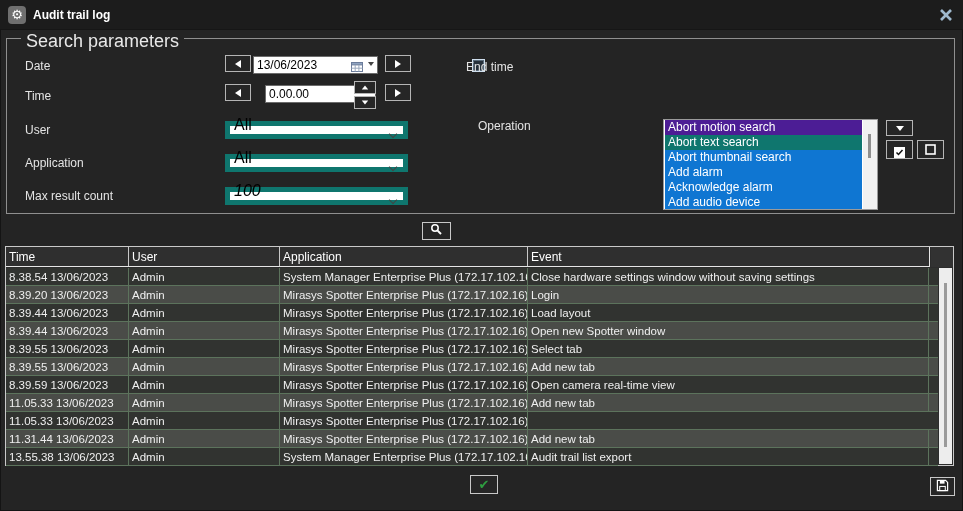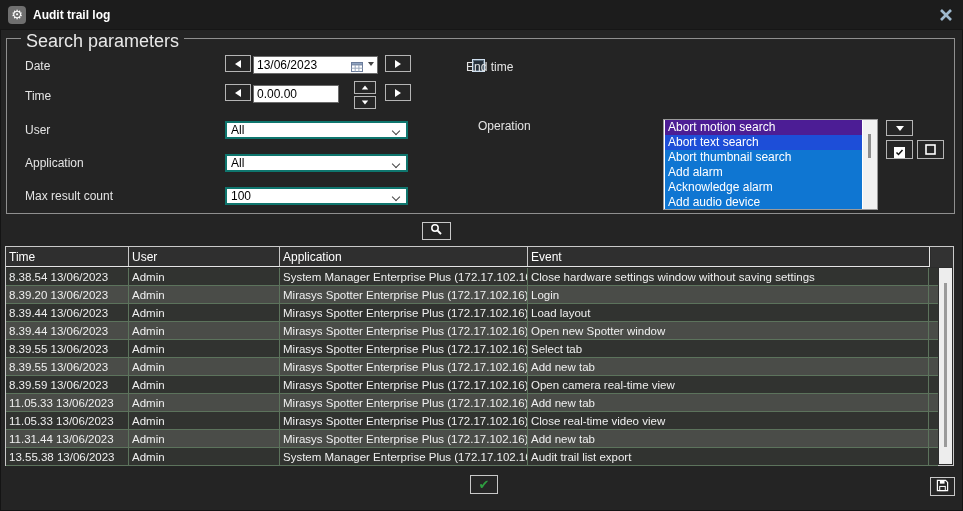--- a/index.html
+++ b/index.html
@@ -26,21 +26,21 @@
   .tri-right { width:0; height:0; border-top:4px solid transparent; border-bottom:4px solid transparent; border-left:6px solid #fff; }
   .tri-up    { width:0; height:0; border-left:4px solid transparent; border-right:4px solid transparent; border-bottom:5px solid #fff; }
   .tri-down  { width:0; height:0; border-left:4px solid transparent; border-right:4px solid transparent; border-top:5px solid #fff; }
   .tri-down-sm { width:0; height:0; border-left:3px solid transparent; border-right:3px solid transparent; border-top:4px solid #444; }
   
   .txt-wrap { position:absolute; }
   .txt-wrap input { width:100%; height:100%; background:#fff; border:1px solid #6b6b6b; font-size:12px; color:#000; padding:0 3px; font-family:inherit; }
   .cal-icon { position:absolute; right:15px; top:3px; }
   .dd-tri { position:absolute; right:4px; top:7px; }
   
-  .combo { position:absolute; height:18px; width:183px; background:#fff; border:2px solid #0f766e; display:flex; align-items:flex-start; padding-left:4px; font-size:12px; color:#000; cursor:pointer; }
+  .combo { position:absolute; height:18px; width:183px; background:#fff; border:5px solid #0f766e; display:flex; align-items:flex-end; padding-left:4px; font-size:16px; color:#000; cursor:pointer; }
   .combo .chev { position:absolute; right:7px; top:5px; width:6px; height:6px; border-right:1.4px solid #444; border-bottom:1.4px solid #444; transform:rotate(45deg); }
   
   .checkbox { position:absolute; width:13px; height:13px; background:#26303a; border:1px solid #cfdfee; box-shadow:inset 0 0 0 1px #5a6b7a; cursor:pointer; }
   
   .listbox { position:absolute; left:656px; top:80px; width:215px; height:91px; background:#fff; border:1px solid #9a9a9a; overflow:hidden; }
   .lb-items { position:absolute; left:1px; top:0; right:15px; bottom:0; }
   .lb-item { height:15px; line-height:15px; font-size:12px; color:#fff; padding-left:3px; white-space:nowrap; overflow:hidden; cursor:pointer; }
   .lb-scroll { position:absolute; right:0; top:0; bottom:0; width:14px; background:#f1f1f1; }
   .lb-thumb { position:absolute; left:5px; top:14px; width:3px; height:24px; background:#8f8f8f; }
   
@@ -107,21 +107,21 @@
     </span>
     <span class="dd-tri tri-down-sm"></span>
   </div>
   <div class="ctl-btn" style="left:378px; top:16px; width:26px; height:17px;">
     <span class="tri-right"></span>
   </div>
 
   <div class="ctl-btn" style="left:218px; top:45px; width:26px; height:17px;">
     <span class="tri-left"></span>
   </div>
-  <div class="txt-wrap" style="left:246px; top:45px; width:86px; height:18px;">
+  <div class="txt-wrap" style="left:258px; top:45px; width:111px; height:18px;">
     <input value="0.00.00" style="">
   </div>
   <div class="ctl-btn" style="left:347px; top:42px; width:22px; height:13px;">
     <span class="tri-up" style="transform:scale(0.8);"></span>
   </div>
   <div class="ctl-btn" style="left:347px; top:57px; width:22px; height:13px;">
     <span class="tri-down" style="transform:scale(0.8);"></span>
   </div>
   <div class="ctl-btn" style="left:378px; top:45px; width:26px; height:17px;">
     <span class="tri-right"></span>
@@ -131,30 +131,30 @@
   <span class="f-label" style="left:459px; top:21px;">End time</span>
 
   <div class="combo" style="left:218px; top:82px;">
     <span>All</span>
     <span class="chev"></span>
   </div>
   <div class="combo" style="left:218px; top:115px;">
     <span>All</span>
     <span class="chev"></span>
   </div>
-  <div class="combo" style="left:218px; top:148px;">
+  <div class="combo" style="left:218px; top:148px;font-style:italic;">
     <span>100</span>
     <span class="chev"></span>
   </div>
 
   <span class="f-label" style="left:471px; top:80px;">Operation</span>
   <div class="listbox">
     <div class="lb-items">
         <div class="lb-item" style="background: #4c1d95;">Abort motion search</div>
-        <div class="lb-item" style="background: #1d4ed8;">Abort text search</div>
+        <div class="lb-item" style="background: #0f766e;">Abort text search</div>
         <div class="lb-item" style="background: rgb(15, 118, 210);">Abort thumbnail search</div>
         <div class="lb-item" style="background: rgb(15, 118, 210);">Add alarm</div>
         <div class="lb-item" style="background: rgb(15, 118, 210);">Acknowledge alarm</div>
         <div class="lb-item" style="background: rgb(15, 118, 210);">Add audio device</div>
       </div>
     <div class="lb-scroll">
       <div class="lb-thumb"></div>
     </div>
   </div>
   <div class="ctl-btn" style="left:879px; top:81px; width:27px; height:16px;">
@@ -248,21 +248,20 @@
         <div class="td td-time">11.05.33 13/06/2023</div>
         <div class="td td-user">Admin</div>
         <div class="td td-app">Mirasys Spotter Enterprise Plus (172.17.102.16)</div>
         <div class="td td-event">Add new tab</div>
         <div class="td td-fill"></div>
       </div>
       <div class="tr tr-dark">
         <div class="td td-time">11.05.33 13/06/2023</div>
         <div class="td td-user">Admin</div>
         <div class="td td-app">Mirasys Spotter Enterprise Plus (172.17.102.16)</div>
-        <div class="td td-event">Close real-time video view</div>
         <div class="td td-fill"></div>
       </div>
       <div class="tr tr-light">
         <div class="td td-time">11.31.44 13/06/2023</div>
         <div class="td td-user">Admin</div>
         <div class="td td-app">Mirasys Spotter Enterprise Plus (172.17.102.16)</div>
         <div class="td td-event">Add new tab</div>
         <div class="td td-fill"></div>
       </div>
       <div class="tr tr-dark">

